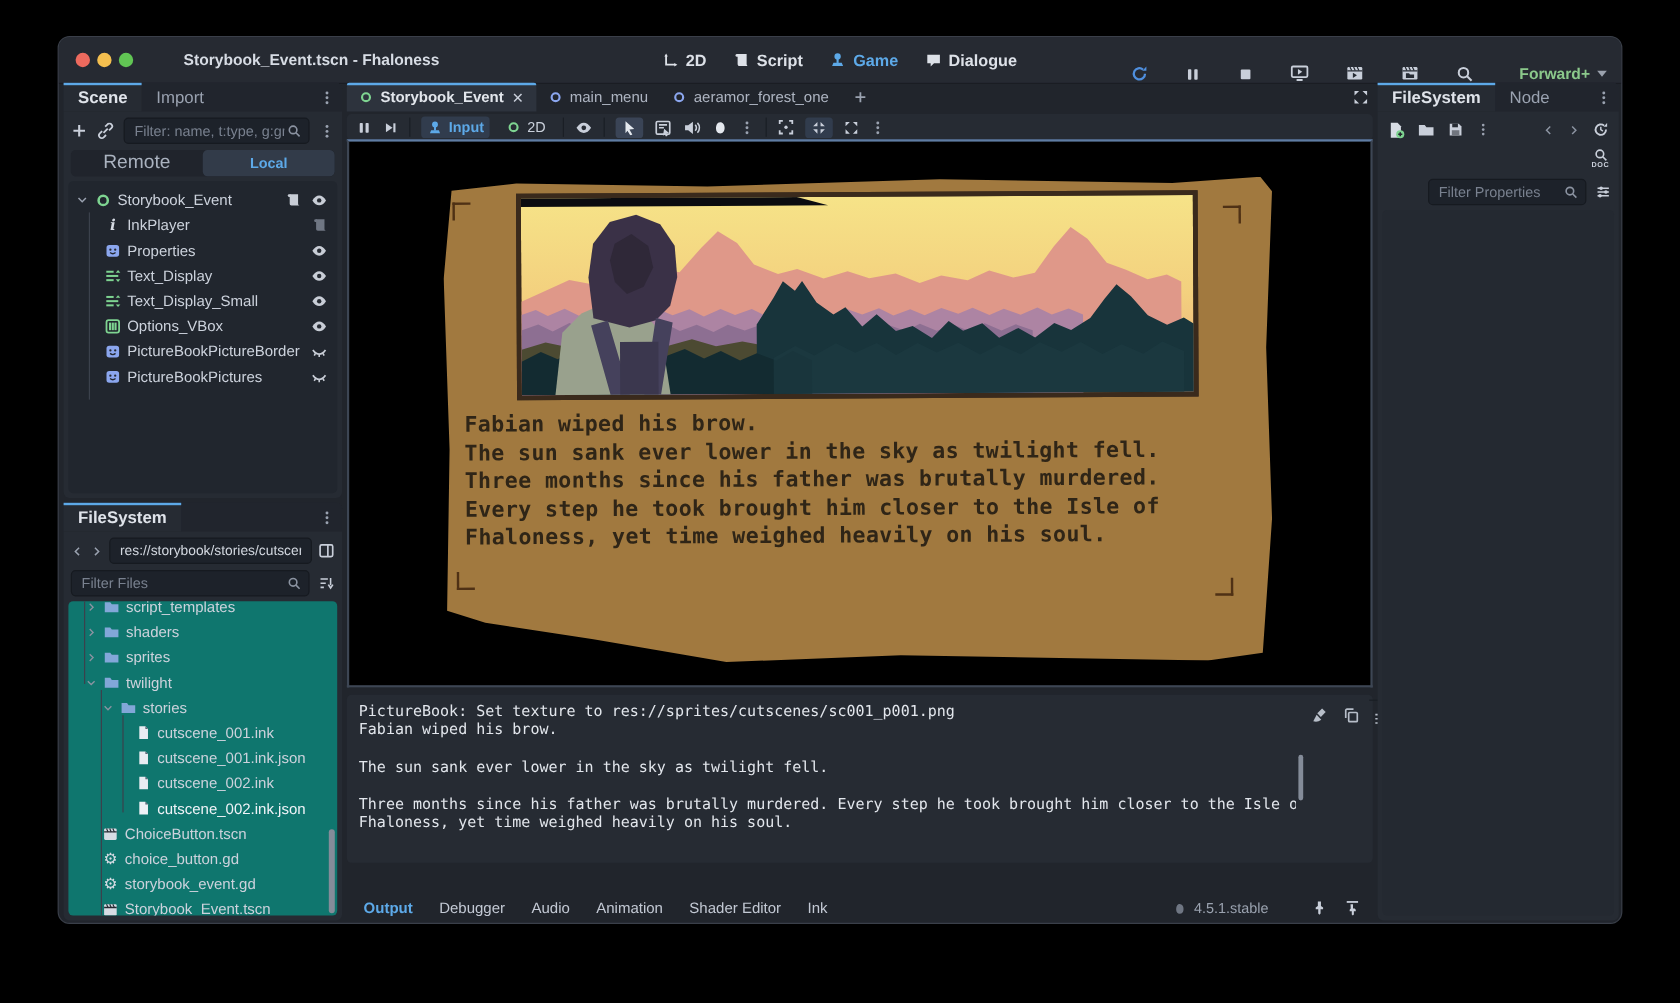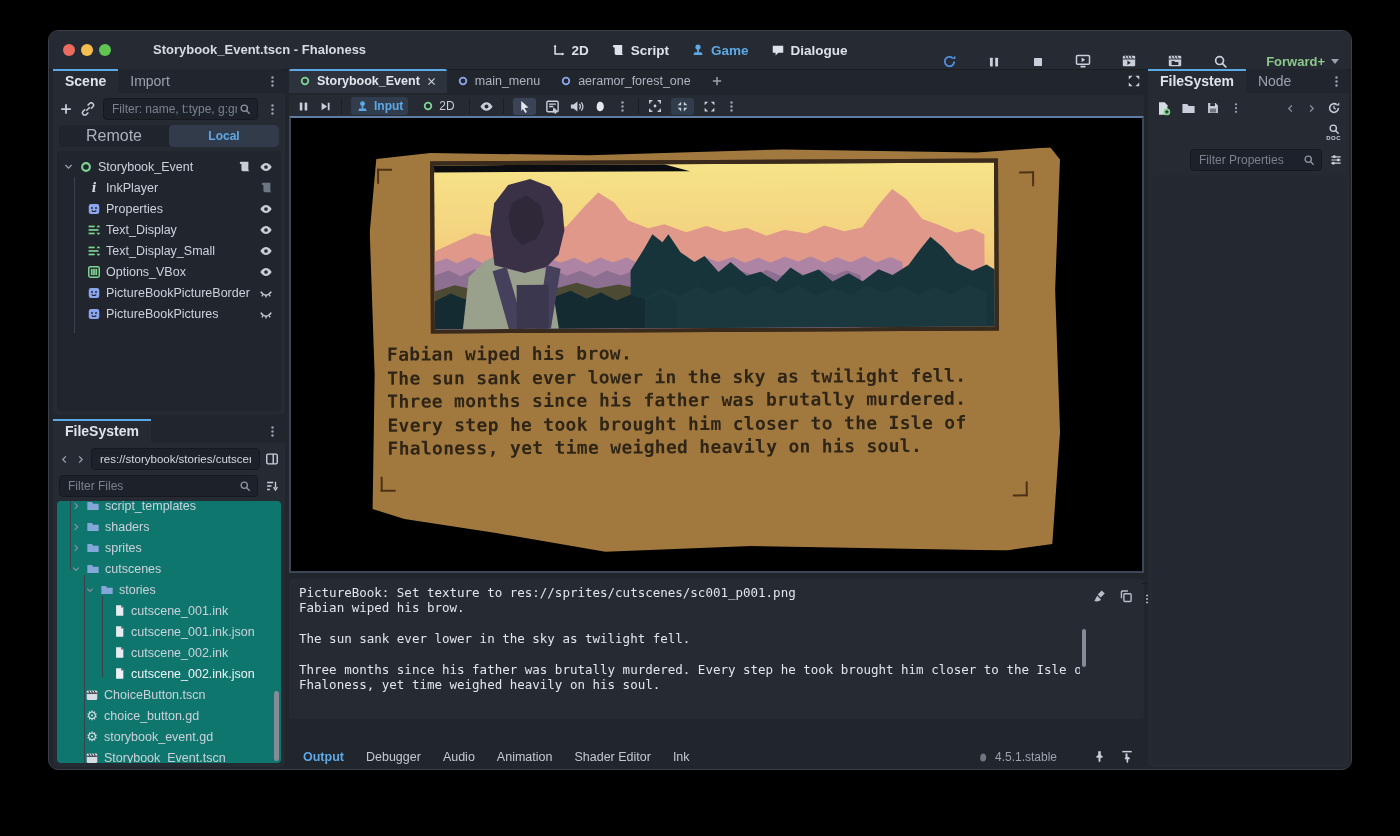--- a/index.html
+++ b/index.html
@@ -537,21 +537,21 @@
           </svg>
         <span class="lbl">sprites</span>
       </div>
       <div class="trow" style="top:57px;padding-left:10px">
         <svg class="ic" width="10" height="10">
             <use href="#s-chevd" style="color:#8b93a1"></use>
           </svg>
         <svg class="ic" width="14" height="14">
             <use href="#s-folder" style="color:#82a7d8"></use>
           </svg>
-        <span class="lbl">cutscenes</span>
+        <span class="lbl">twilight</span>
       </div>
       <div class="trow" style="top:78px;padding-left:24px">
         <svg class="ic" width="10" height="10">
             <use href="#s-chevd" style="color:#8b93a1"></use>
           </svg>
         <svg class="ic" width="14" height="14">
             <use href="#s-folder" style="color:#82a7d8"></use>
           </svg>
         <span class="lbl">stories</span>
       </div>

